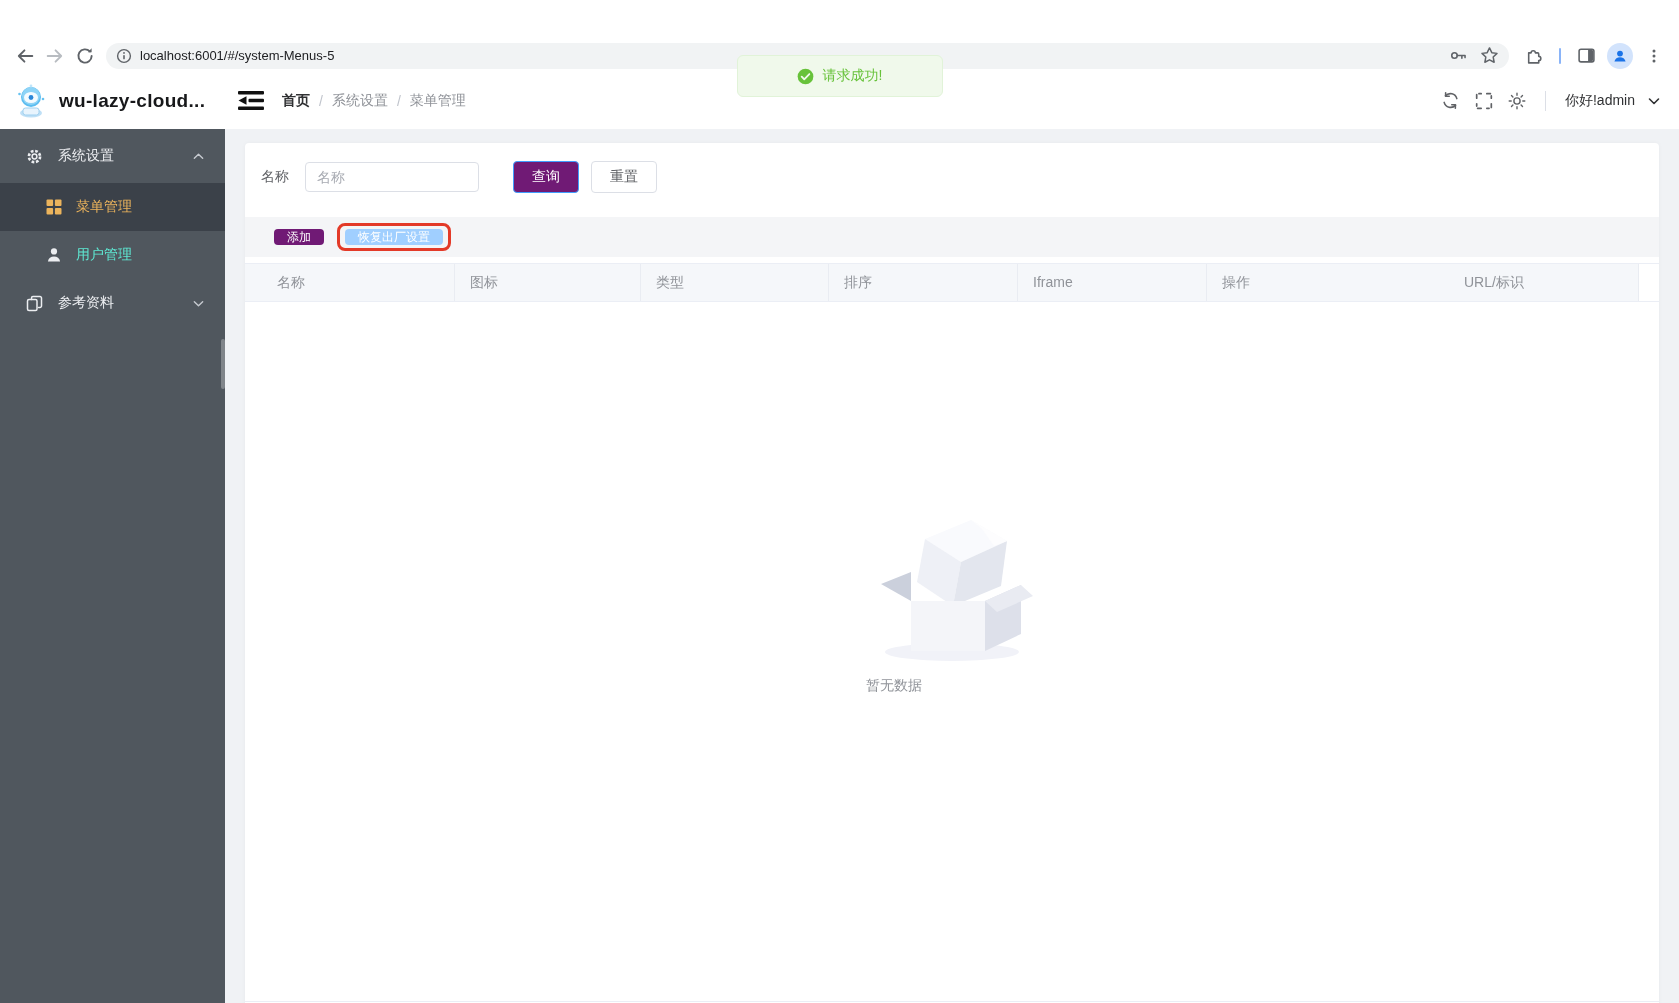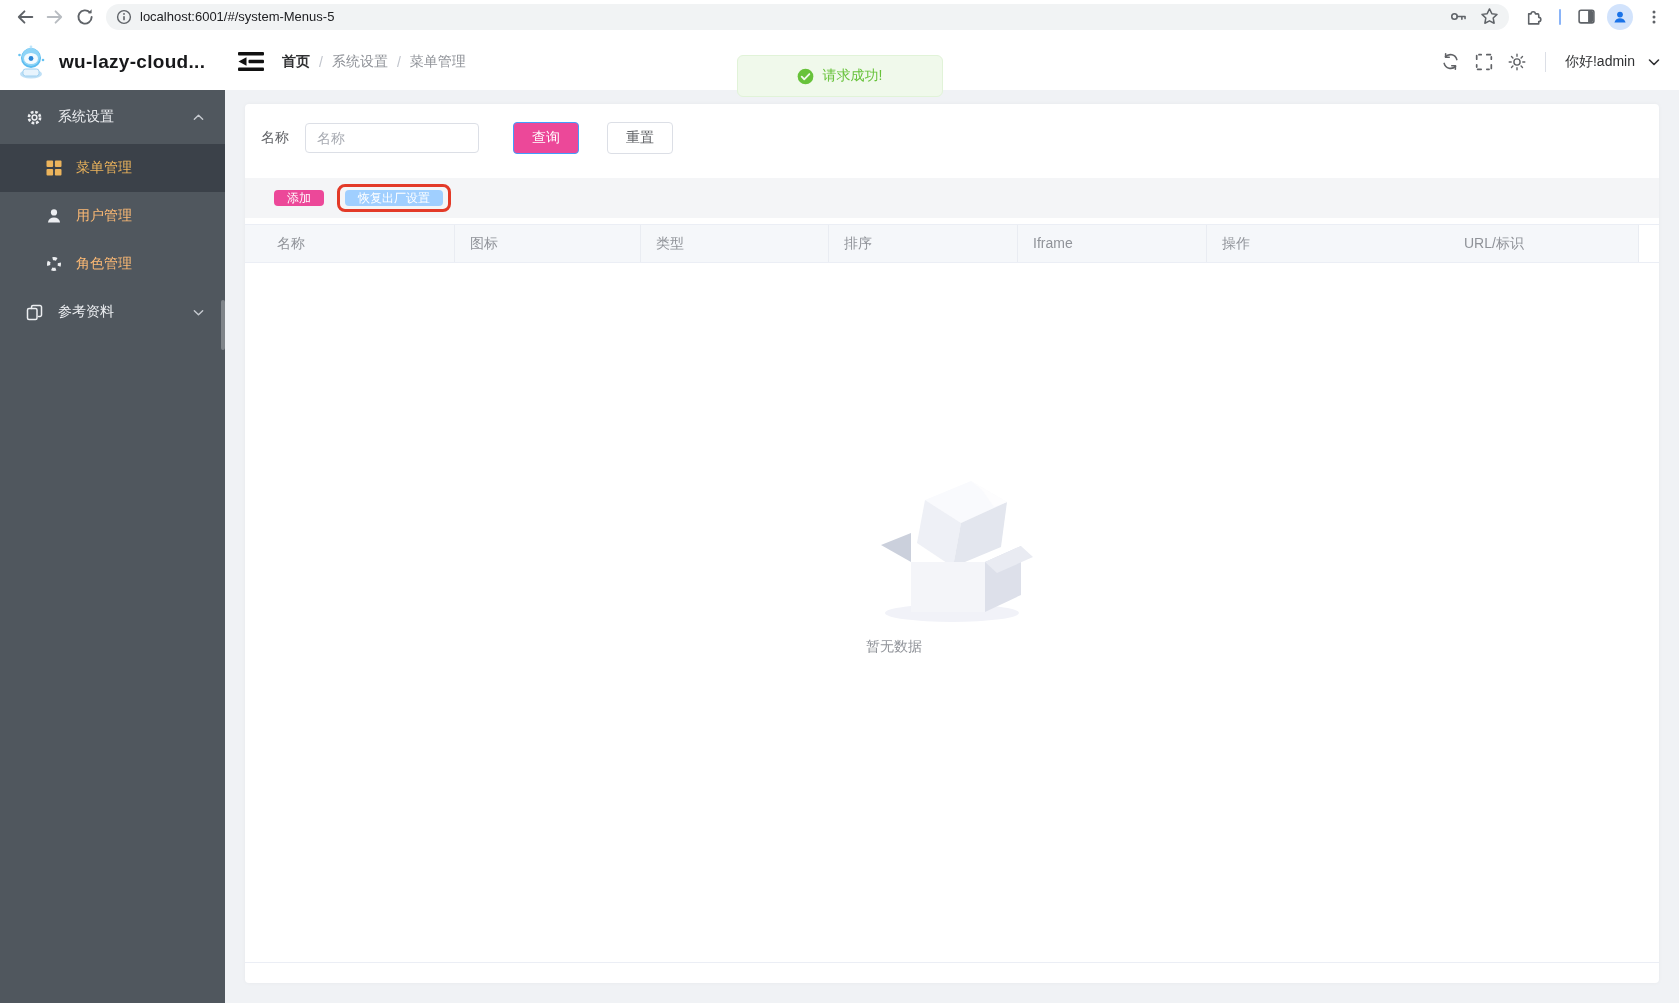--- a/index.html
+++ b/index.html
@@ -1,19 +1,19 @@
 <!DOCTYPE html>
 <html><head>
 <meta charset="utf-8">
 <style>
   html,body{margin:0;padding:0;}
   .screen{position:relative;width:1679px;height:1003px;background:#fff;overflow:hidden;
           font-family:"Liberation Sans","DejaVu Sans",sans-serif;-webkit-font-smoothing:antialiased;}
   
-  .browser-bar{height:33px;background:#fff;display:flex;align-items:center;padding:0 10px;box-sizing:border-box;}
+  .browser-bar{height:33px;background:#fff;display:flex;align-items:center;padding:0 10px;box-sizing:border-box;margin-top:39px;}
   .nav-btn{width:30px;height:30px;display:flex;align-items:center;justify-content:center;flex:none;cursor:pointer;}
   .omnibox{flex:1;height:26px;background:#f1f3f4;border-radius:13px;margin:0 10px 0 6px;display:flex;align-items:center;
            padding:0 10px;box-sizing:border-box;min-width:0;}
   .omnibox .url{font-size:13px;color:#202124;margin-left:8px;white-space:nowrap;}
   .omnibox .spacer{flex:1;}
   .chrome-right{display:flex;align-items:center;gap:6px;flex:none;}
   .blue-sep{width:2px;height:16px;background:#8ab4f8;border-radius:1px;margin:0 4px;}
   .avatar-btn{width:26px;height:26px;border-radius:50%;background:#d2e3fc;display:flex;align-items:center;justify-content:center;}
   
   .app-header{height:57px;display:flex;align-items:center;background:#fff;}
@@ -26,37 +26,37 @@
   .crumb-sep{color:#c0c4cc;}
   .header-right{margin-left:auto;display:flex;align-items:center;gap:15px;padding-right:18px;}
   .hdr-icon{display:flex;align-items:center;cursor:pointer;}
   .v-div{width:1px;height:20px;background:#dcdfe6;margin:0 4px;}
   .greeting{font-size:14px;color:#303133;font-weight:500;display:flex;align-items:center;gap:12px;cursor:pointer;white-space:nowrap;}
   
   .app-body{display:flex;height:913px;}
   .sidebar{width:225px;flex:none;background:#50575e;position:relative;}
   .menu-item{height:54px;display:flex;align-items:center;color:#eceef1;font-size:14px;padding:0 20px 0 26px;cursor:pointer;}
   .menu-item .mi-label{margin-left:15px;flex:1;}
-  .sub-item{height:48px;display:flex;align-items:center;color:#fdba74;font-size:14px;padding-left:46px;cursor:pointer;}
+  .sub-item{height:48px;display:flex;align-items:center;color:#5eead4;font-size:14px;padding-left:46px;cursor:pointer;}
   .sub-item .mi-label{margin-left:14px;}
   .sub-item.active{background:#3b4149;color:#ecb45c;}
   .side-thumb{position:absolute;right:0;top:210px;width:4px;height:50px;background:rgba(255,255,255,.28);border-radius:2px;}
   .content{flex:1;background:#f0f2f5;padding:14px 20px 20px 20px;box-sizing:border-box;min-width:0;}
   .card{background:#fff;border-radius:4px;height:100%;box-sizing:border-box;display:flex;flex-direction:column;
         padding-bottom:20px;box-shadow:0 0 4px rgba(0,0,0,.04);}
   
   .filter-row{display:flex;align-items:center;padding:18px 16px;flex:none;}
   .filter-label{font-size:14px;color:#606266;margin-right:16px;white-space:nowrap;}
   .text-input{width:174px;height:30px;border:1px solid #dcdfe6;border-radius:4px;padding:0 11px;font-size:14px;color:#303133;
               outline:none;box-sizing:border-box;font-family:inherit;}
   .text-input::placeholder{color:#a8abb2;}
   .btn{height:32px;border-radius:4px;font-size:14px;border:1px solid transparent;cursor:pointer;padding:0 18px;font-family:inherit;}
-  .btn-primary{background:#ec4899;border-color:#409eff;color:#fff;}
+  .btn-primary{background:#701a75;border-color:#409eff;color:#fff;}
   .btn-plain{background:#fff;border-color:#dcdfe6;color:#606266;}
-  .ml34{margin-left:34px;} .ml12{margin-left:28px;}
+  .ml34{margin-left:34px;} .ml12{margin-left:12px;}
   
   .toolbar-band{height:40px;background:#f4f5f7;margin-top:6px;display:flex;align-items:center;padding-left:29px;flex:none;}
   .btn-sm{height:16px;border-radius:4px;font-size:12px;border:none;cursor:pointer;padding:0 13px;font-family:inherit;text-align:center;}
   .annotation{border:3px solid #e33a28;border-radius:8px;padding:3px 5px;margin-left:13px;display:inline-flex;align-items:center;}
   .btn-disabled-primary{background:#a0cfff;color:#fff;cursor:not-allowed;}
   
   .thead{display:flex;margin-top:6px;border-top:1px solid #ebeef5;border-bottom:1px solid #ebeef5;flex:none;}
   .th{height:37px;line-height:37px;background:#f5f7fa;color:#909399;font-size:14px;font-weight:500;
       padding-left:15px;box-sizing:border-box;border-right:1px solid #e9ecf2;white-space:nowrap;overflow:hidden;}
   .th:first-child{padding-left:32px;}
@@ -226,26 +226,20 @@
       </div>
 
       <div class="sub-item">
         <svg width="16" height="16" viewBox="0 0 16 16">
           <circle cx="8" cy="4.4" r="3.1" fill="#eceef1"></circle>
           <path d="M1.9 14.6c.5-3.3 2.9-5 6.1-5s5.6 1.7 6.1 5z" fill="#eceef1"></path>
         </svg>
         <span class="mi-label">用户管理</span>
       </div>
 
-      <div class="sub-item">
-        <svg width="16" height="16" viewBox="0 0 16 16">
-          <circle cx="8" cy="8" r="5.4" stroke="#eceef1" stroke-width="3.2" fill="none" stroke-dasharray="4.25 4.25" stroke-dashoffset="2.1"></circle>
-        </svg>
-        <span class="mi-label">角色管理</span>
-      </div>
 
       <div class="menu-item" style="height:48px">
         <svg width="17" height="17" viewBox="0 0 17 17">
           <rect x="1.5" y="4.5" width="9.5" height="11" rx="1.5" stroke="#eceef1" stroke-width="1.5" fill="none"></rect>
           <path d="M5.5 4.5v-1.5a1.5 1.5 0 0 1 1.5-1.5h7a1.5 1.5 0 0 1 1.5 1.5v8a1.5 1.5 0 0 1-1.5 1.5h-1.5" stroke="#eceef1" stroke-width="1.5" fill="none" stroke-linecap="round"></path>
         </svg>
         <span class="mi-label">参考资料</span>
         <svg width="13" height="13" viewBox="0 0 14 14">
           <path d="M2.5 5L7 9.5 11.5 5" stroke="#c6cad0" stroke-width="1.5" fill="none" stroke-linecap="round" stroke-linejoin="round"></path>
         </svg>

